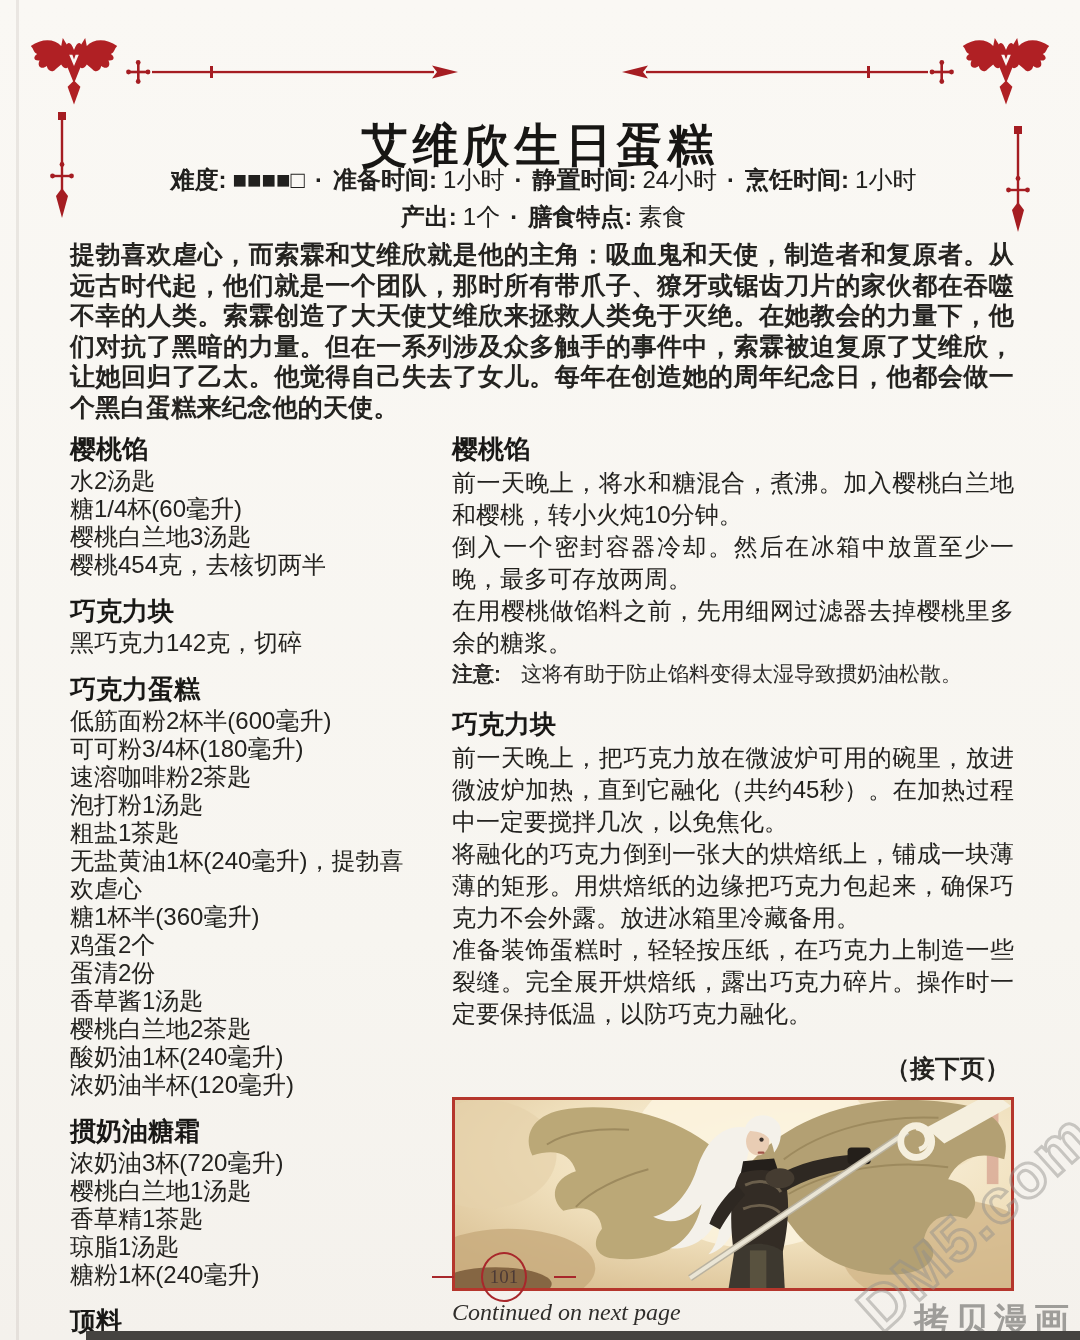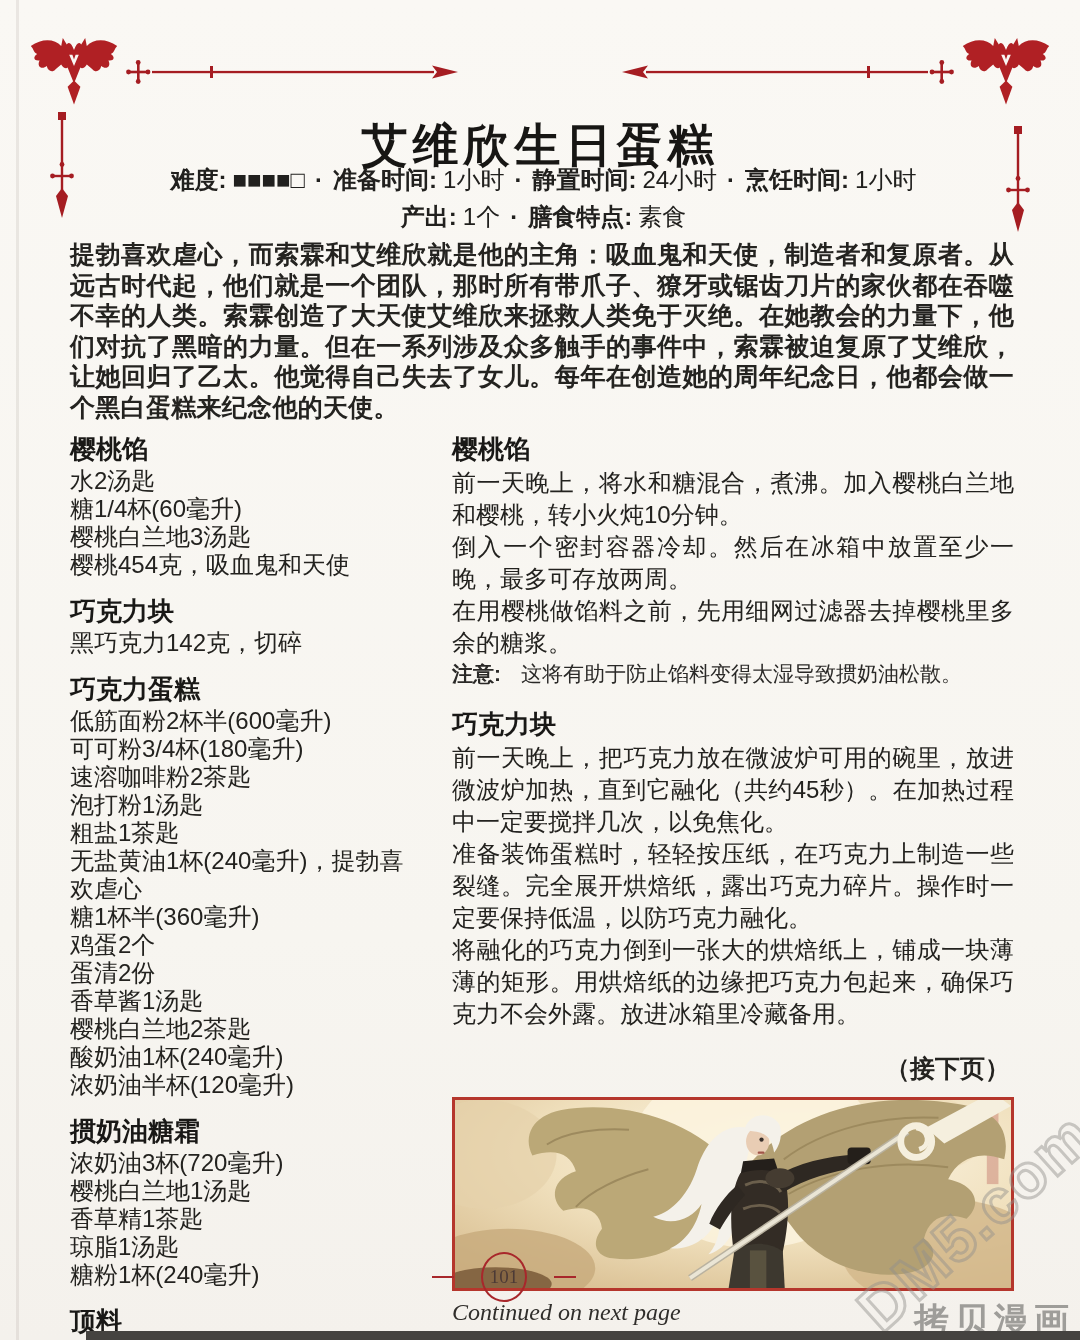--- a/index.html
+++ b/index.html
@@ -171,21 +171,21 @@
     <div class="columns">
       <div class="col-left">
 
       <div class="ing-section">
             <h3>樱桃馅</h3>
             <div>
 
             <div class="ing-item">水2汤匙</div>
               <div class="ing-item">糖1/4杯(60毫升)</div>
               <div class="ing-item">樱桃白兰地3汤匙</div>
-              <div class="ing-item">樱桃454克，吸血鬼和天使</div>
+              <div class="ing-item">樱桃454克，去核切两半</div>
             </div>
           </div>
           <div class="ing-section">
             <h3>巧克力块</h3>
             <div>
 
             <div class="ing-item">黑巧克力142克，切碎</div>
             </div>
           </div>
           <div class="ing-section">
@@ -240,22 +240,22 @@
               </div>
               <div class="ins-note">
                 <span class="note-label">注意:</span><span>这将有助于防止馅料变得太湿导致掼奶油松散。</span>
               </div>
             </div>
             <div class="ins-section">
               <h3>巧克力块</h3>
               <div>
 
               <p class="ins-para">前一天晚上，把巧克力放在微波炉可用的碗里，放进微波炉加热，直到它融化（共约45秒）。在加热过程中一定要搅拌几次，以免焦化。</p>
+                <p class="ins-para">将融化的巧克力倒到一张大的烘焙纸上，铺成一块薄薄的矩形。用烘焙纸的边缘把巧克力包起来，确保巧克力不会外露。放进冰箱里冷藏备用。</p>
                 <p class="ins-para">准备装饰蛋糕时，轻轻按压纸，在巧克力上制造一些裂缝。完全展开烘焙纸，露出巧克力碎片。操作时一定要保持低温，以防巧克力融化。</p>
-                <p class="ins-para">将融化的巧克力倒到一张大的烘焙纸上，铺成一块薄薄的矩形。用烘焙纸的边缘把巧克力包起来，确保巧克力不会外露。放进冰箱里冷藏备用。</p>
               </div>
 
             </div>
           </div>
 
         <div class="continue-marker">（接下页）</div>
 
         <div class="artwork">
           <svg viewBox="0 0 575 190" preserveAspectRatio="none">
             <defs>

